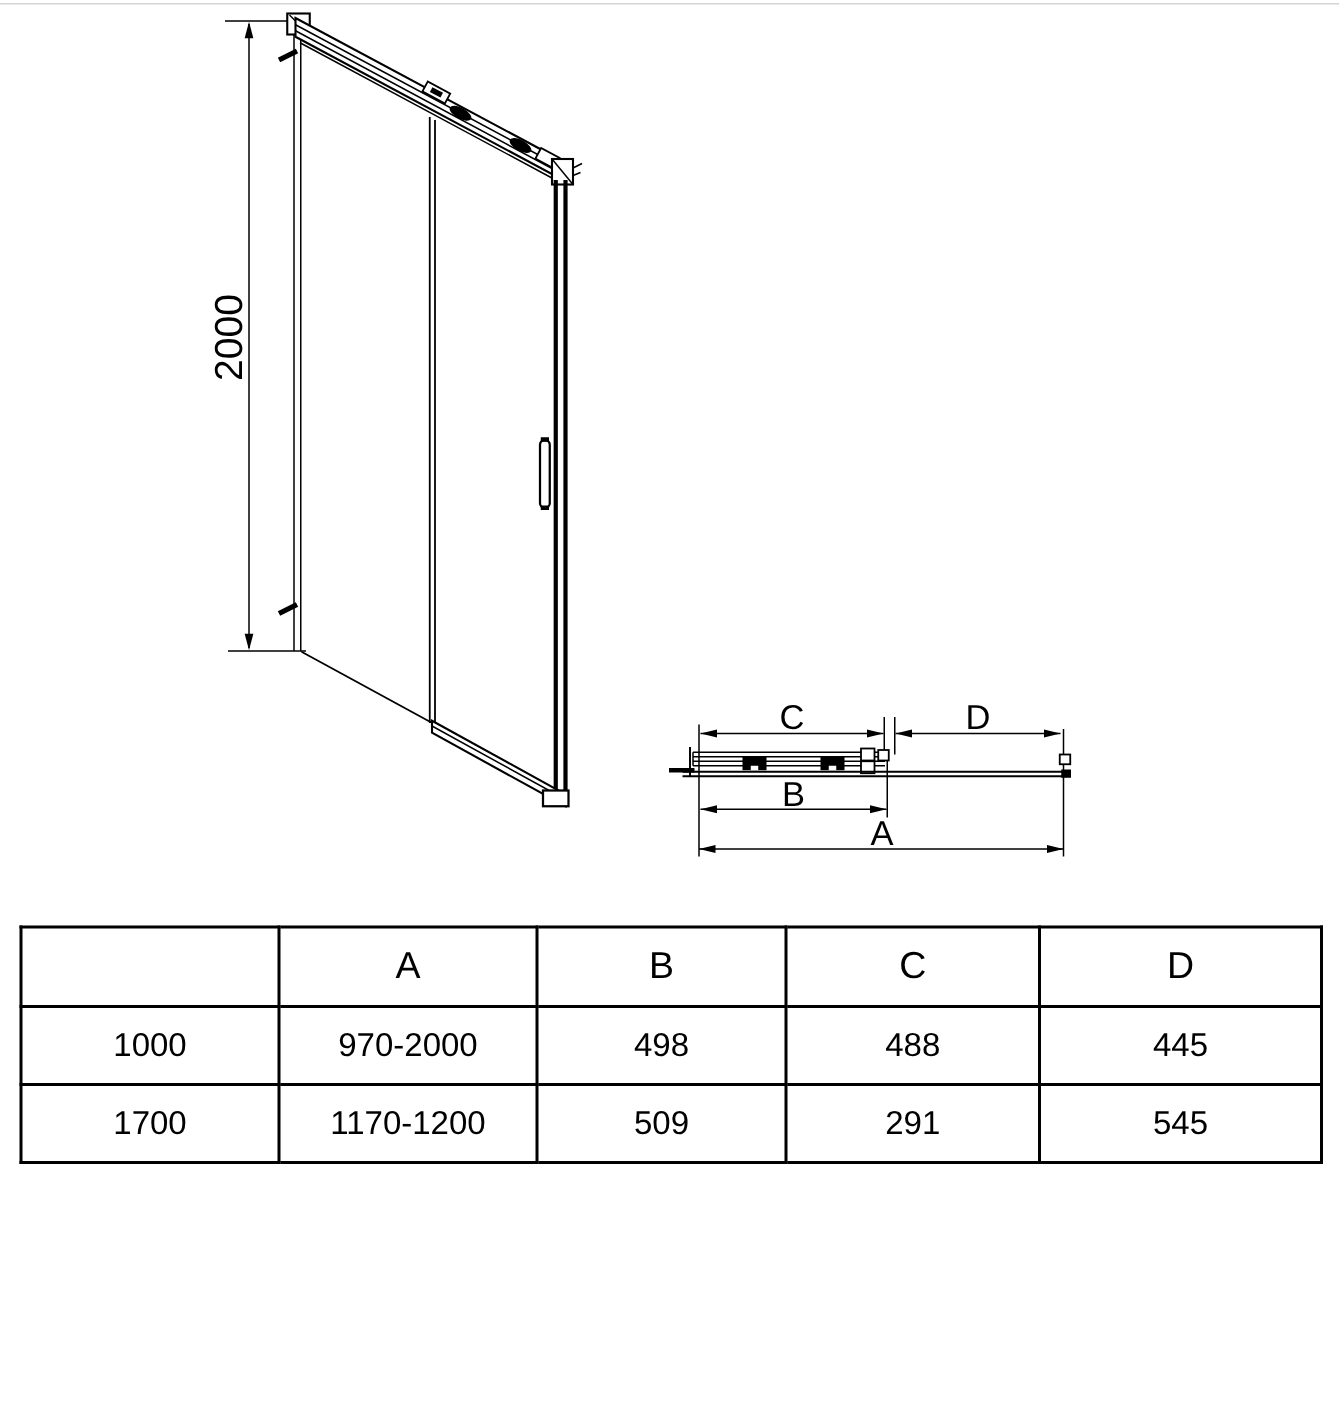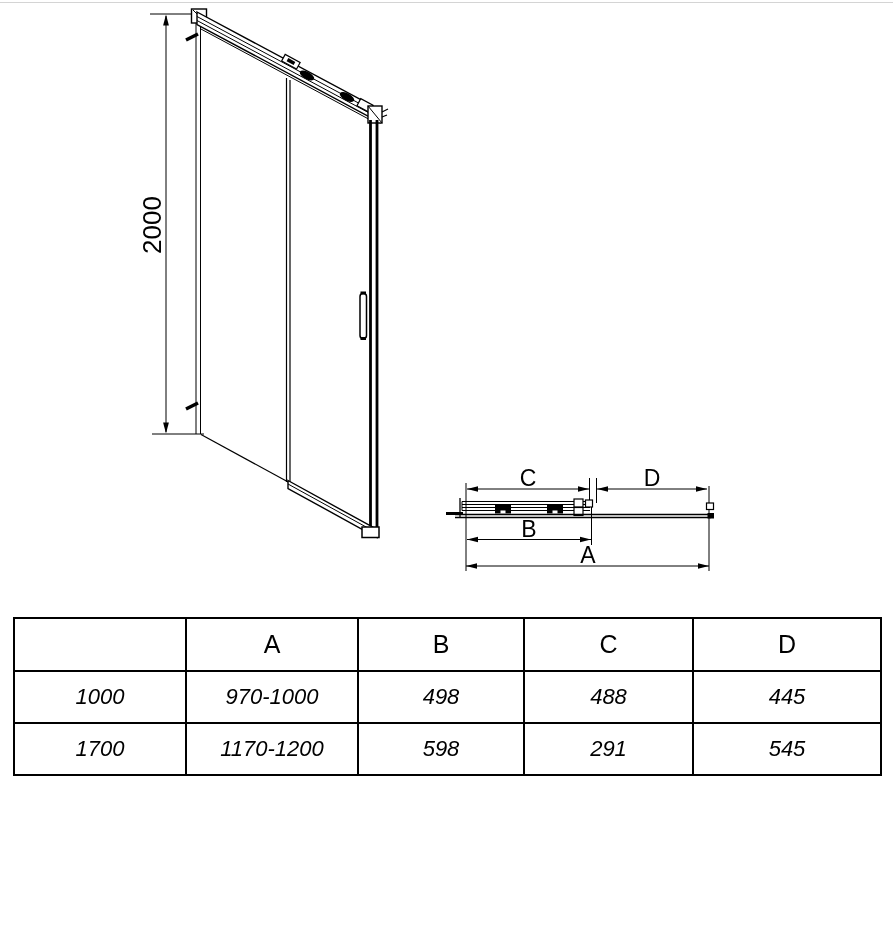--- a/index.html
+++ b/index.html
@@ -11,21 +11,21 @@
   .drawing-svg{position:absolute;left:0;top:0;}
   .dim-table{
     position:absolute;left:13px;top:617px;width:867px;
     border-collapse:collapse;table-layout:fixed;
   }
   .dim-table th,.dim-table td{
     border:2px solid #000;text-align:center;vertical-align:middle;
     padding:0;font-weight:normal;color:#000;background:#fff;
   }
   .dim-table th{height:51px;font-size:25px;}
-  .dim-table td{height:50px;font-size:22px;font-style:italic;}
+  .dim-table td{height:50px;font-size:22px;}
   .svg-label{font-family:"Liberation Sans",sans-serif;fill:#000;}
 </style>
 </head>
 <body>
 
 <div class="stage">
   <div class="top-hairline"></div>
 
   <svg class="drawing-svg" width="893" height="610" viewBox="0 0 893 610" stroke-linecap="butt" fill="none">
 
@@ -181,27 +181,27 @@
         <th></th>
         <th>A</th>
         <th>B</th>
         <th>C</th>
         <th>D</th>
       </tr>
     </thead>
     <tbody>
       <tr>
         <td>1000</td>
-        <td>970-1000</td>
+        <td>970-2000</td>
         <td>498</td>
         <td>488</td>
         <td>445</td>
       </tr>
       <tr>
         <td>1700</td>
         <td>1170-1200</td>
-        <td>598</td>
+        <td>509</td>
         <td>291</td>
         <td>545</td>
       </tr>
     </tbody>
   </table>
 </div>
 
 </body></html>

